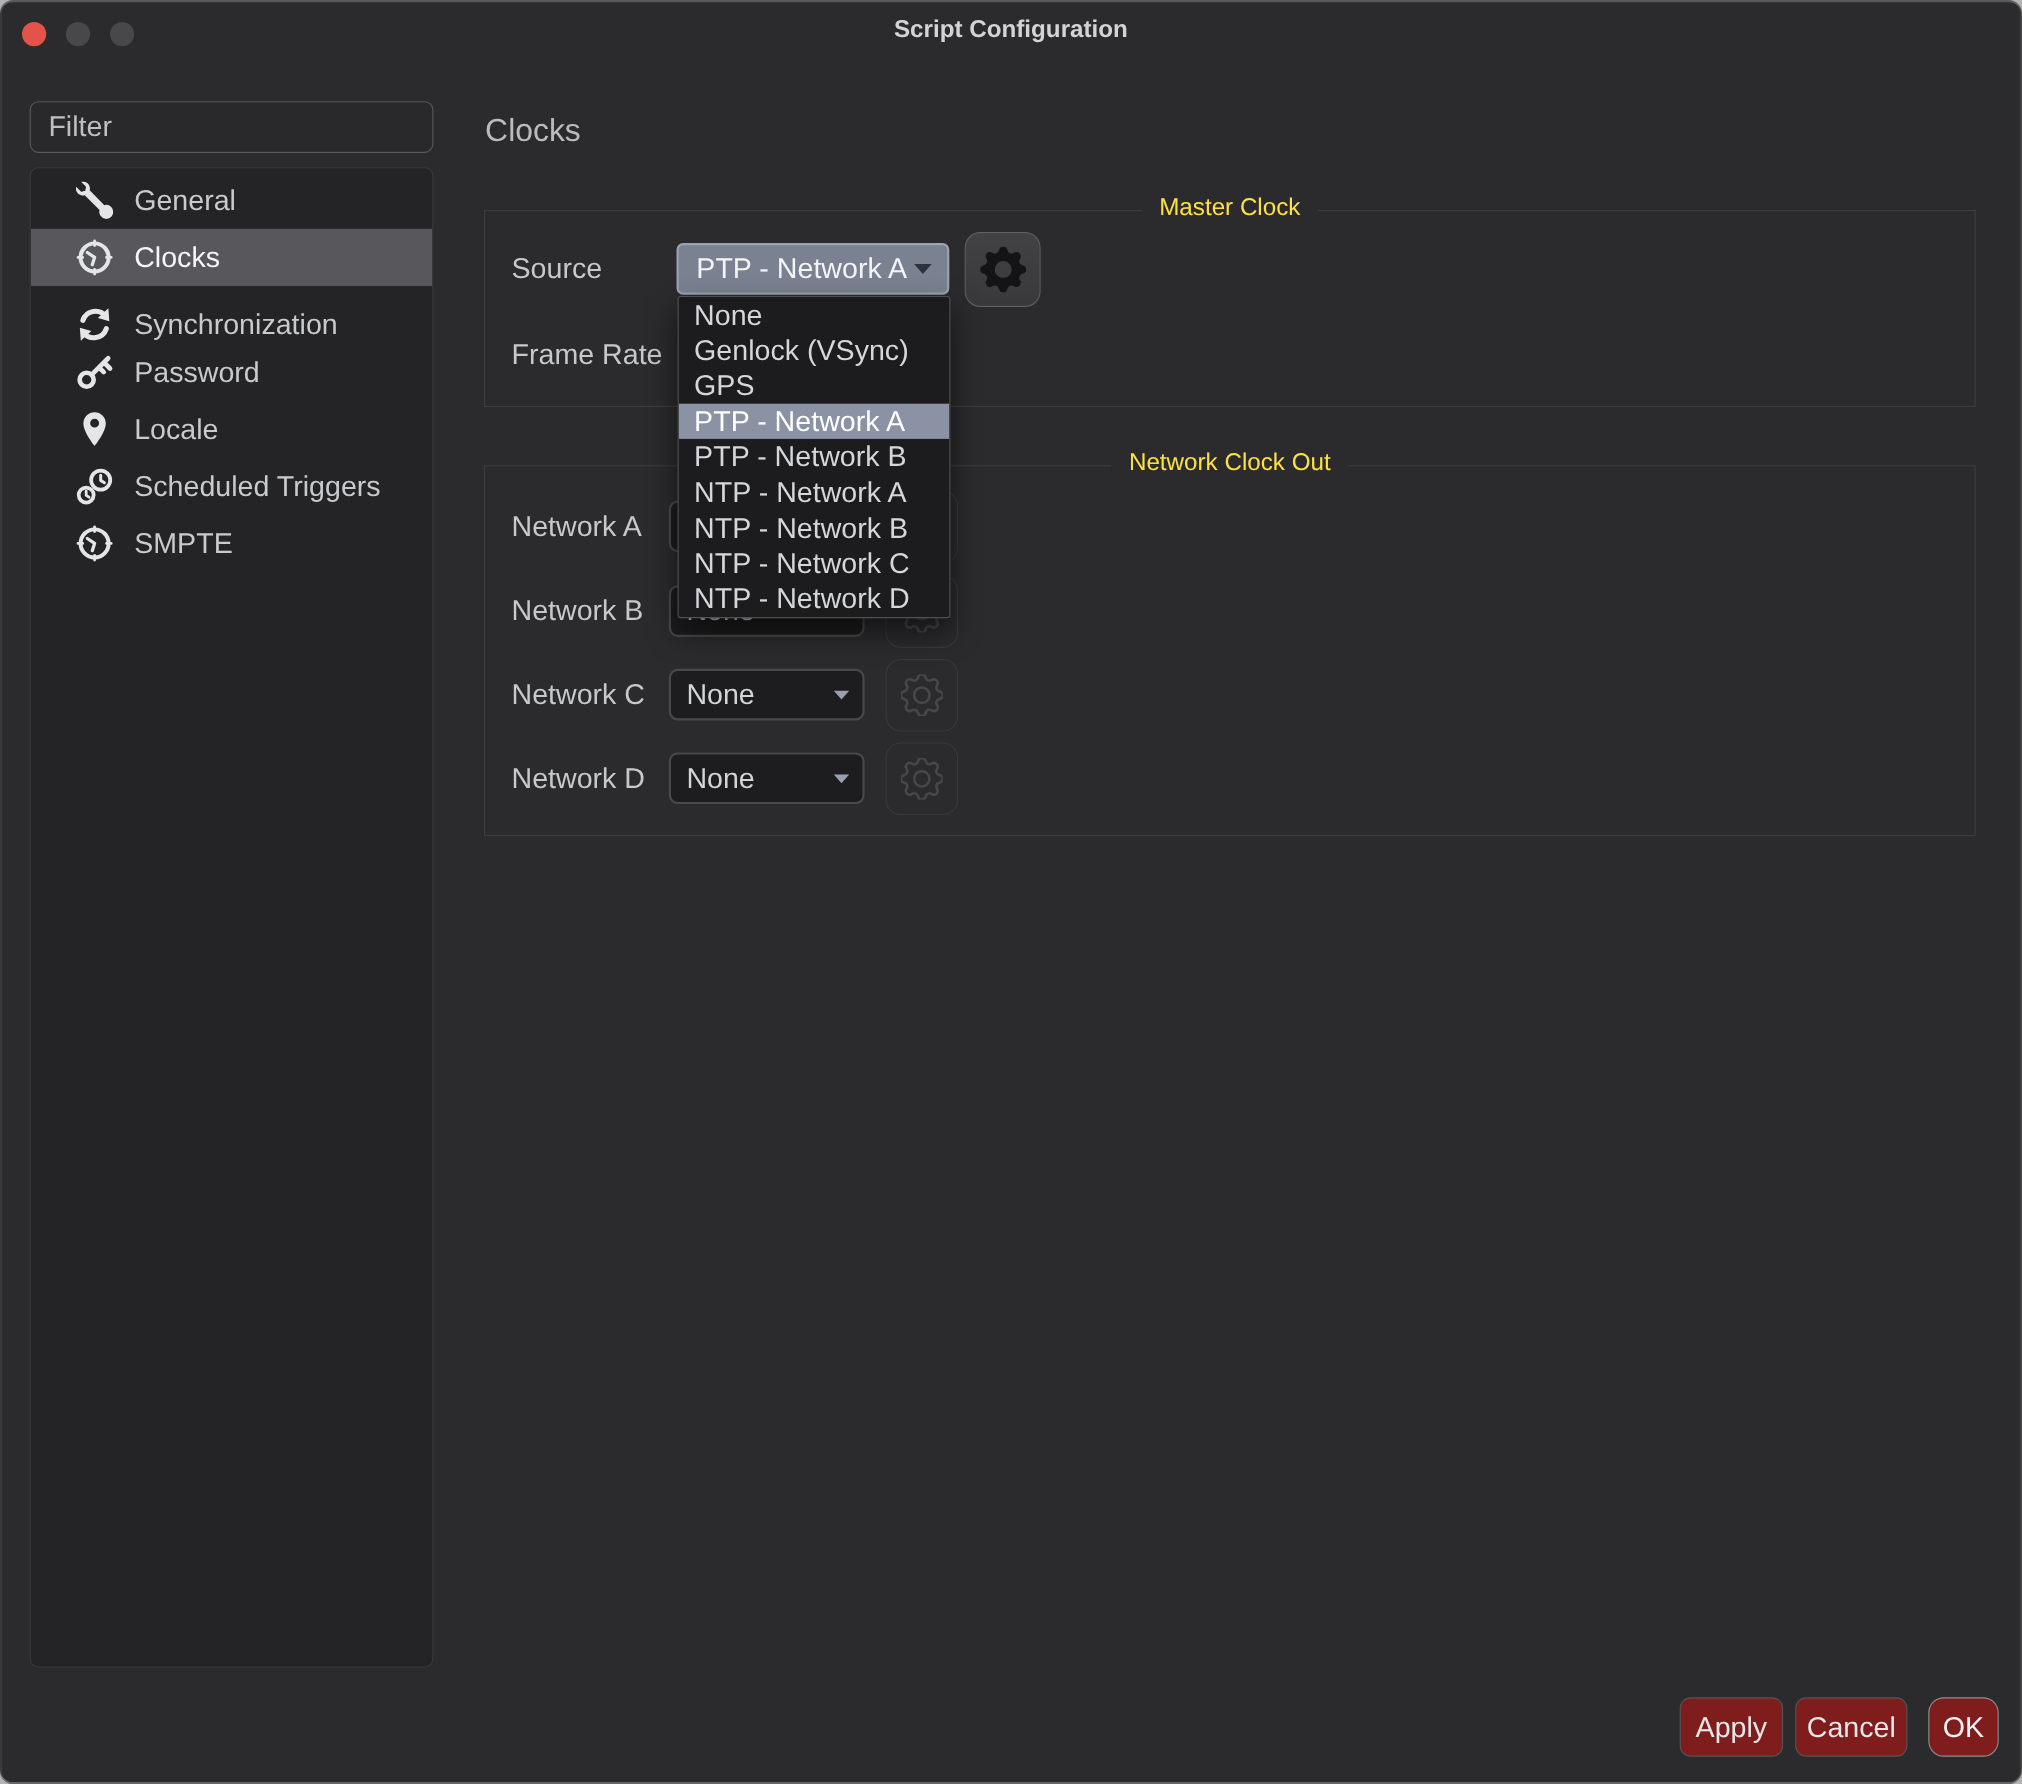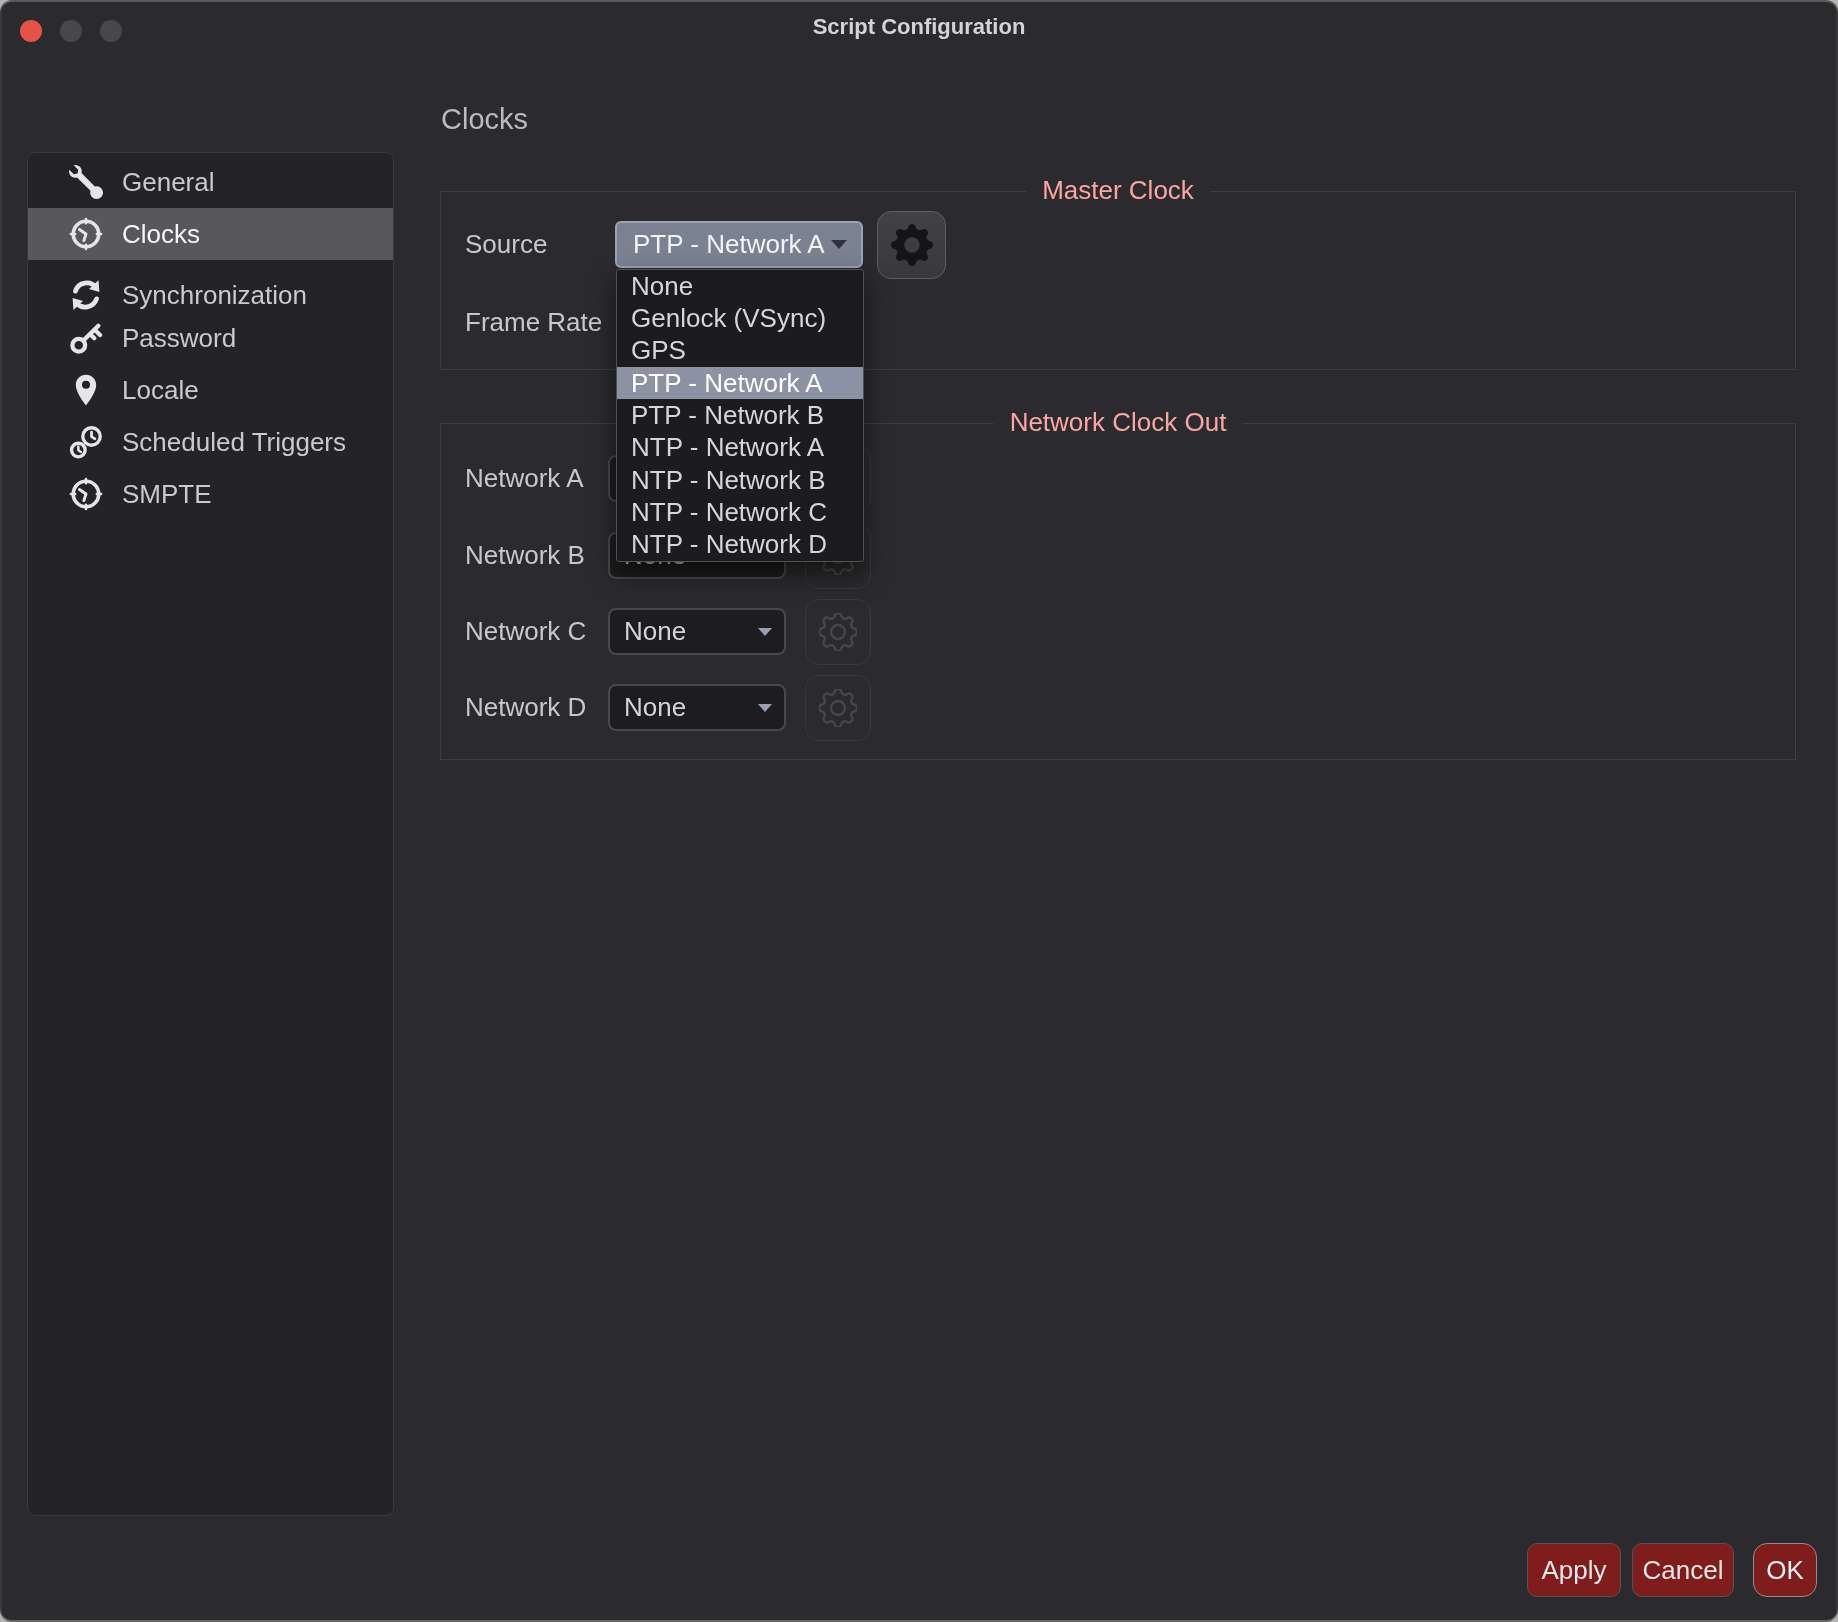--- a/index.html
+++ b/index.html
@@ -31,21 +31,21 @@
   .side-row.selected { background:#58585c; color:#f6f6f8; }
   .side-row .ic { width:40px; height:36px; margin-left:38px; margin-right:16px; display:flex; align-items:center; justify-content:center; flex:0 0 auto; }
   .side-row svg { width:34px; height:34px; }
   
   .heading { position:absolute; left:441px; top:103px; font-size:29px; color:#b9bbbd; }
   .fieldset { position:absolute; border:1px solid #3e3e40; }
   .fs1 { left:440px; top:191px; width:1356px; height:179px; }
   .fs2 { left:440px; top:423px; width:1356px; height:337px; }
   .legend {
     position:absolute; top:-17px; left:50%; transform:translateX(-50%);
-    background:#2b2b2d; padding:0 16px; font-size:26px; color:#fca5a5; white-space:nowrap;
+    background:#2b2b2d; padding:0 16px; font-size:22px; color:#fde047; white-space:nowrap;
   }
   .flabel { position:absolute; font-size:26px; color:#c6c8ca; height:47px; line-height:47px; }
   
   .dd-open {
     position:absolute; left:615px; top:221px; width:248px; height:47px;
     background:#7a8190; border:2px solid #9aa3b3; border-radius:6px;
     display:flex; align-items:center; color:#f3f4f6; font-size:26px; padding:0 14px 0 16px;
   }
   .dd-open .txt { flex:1 1 auto; white-space:nowrap; overflow:hidden; }
   .tri-dark { width:0; height:0; border-left:8px solid transparent; border-right:8px solid transparent; border-top:9px solid #2e323c; }
@@ -109,20 +109,21 @@
 
 <div class="window">
 
   <div class="titlebar">
     <span class="dot red"></span>
     <span class="dot g1"></span>
     <span class="dot g2"></span>
     <div class="title">Script Configuration</div>
   </div>
 
+  <input class="filter" type="text" placeholder="Filter" style="">
 
   <div class="sidebar-panel">
     <div class="side-row" style="top:3px">
       <span class="ic">
         <svg viewBox="0 0 16 16">
             <path class="ficon" d="M.102 2.223A3.004 3.004 0 0 0 3.78 5.897l6.341 6.252A3.003 3.003 0 0 0 13 16a3 3 0 1 0-.851-5.878L5.897 3.781A3.004 3.004 0 0 0 2.223.1l2.141 2.142L4 4l-1.757.364L.102 2.223z"></path>
           </svg>
       </span>
       <span>General</span>
     </div>

